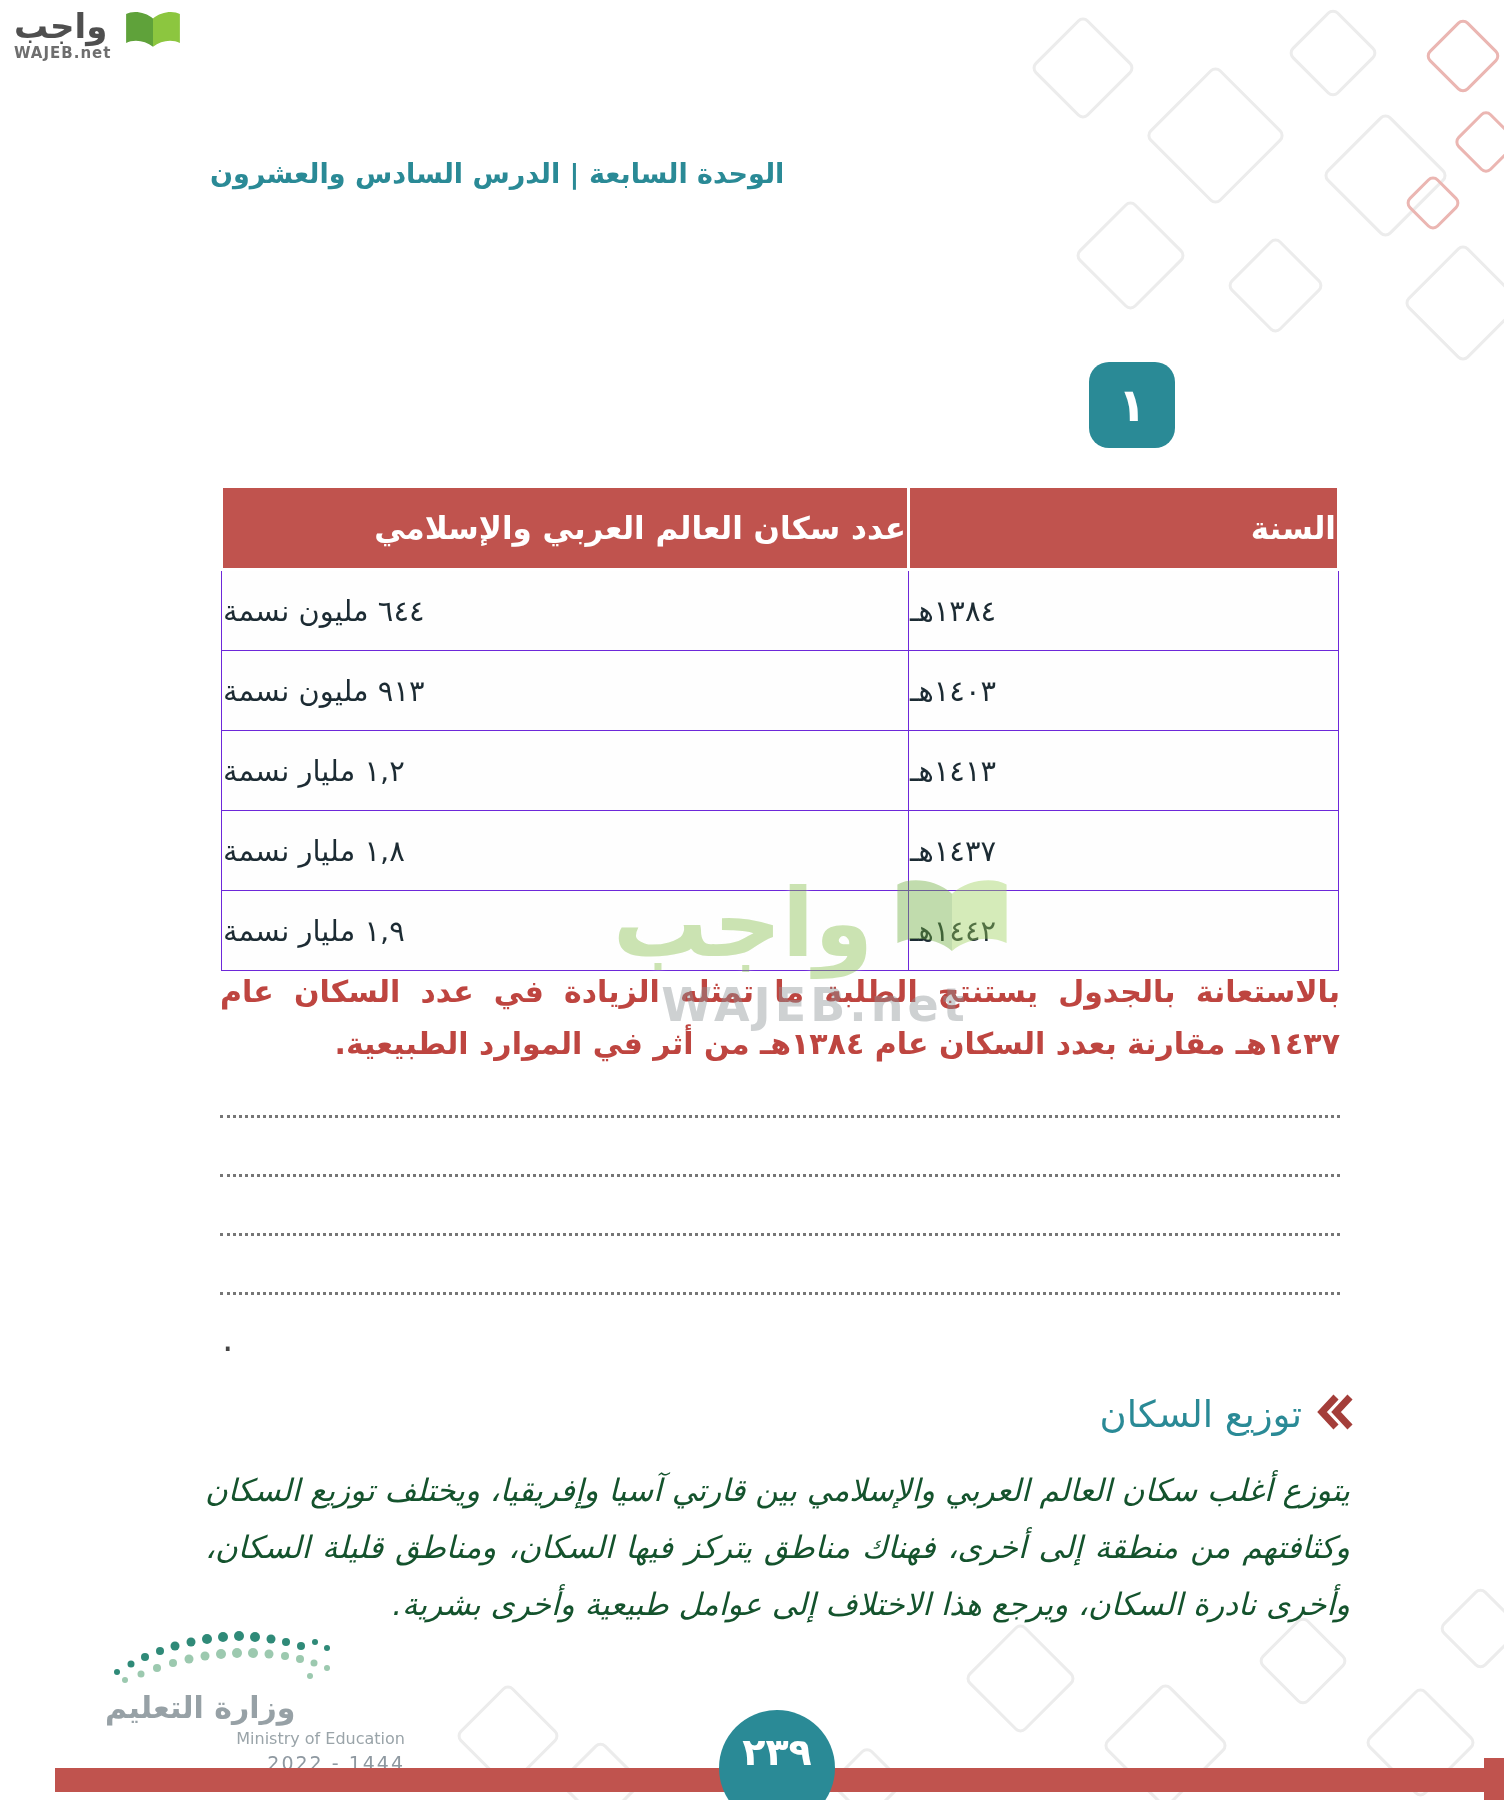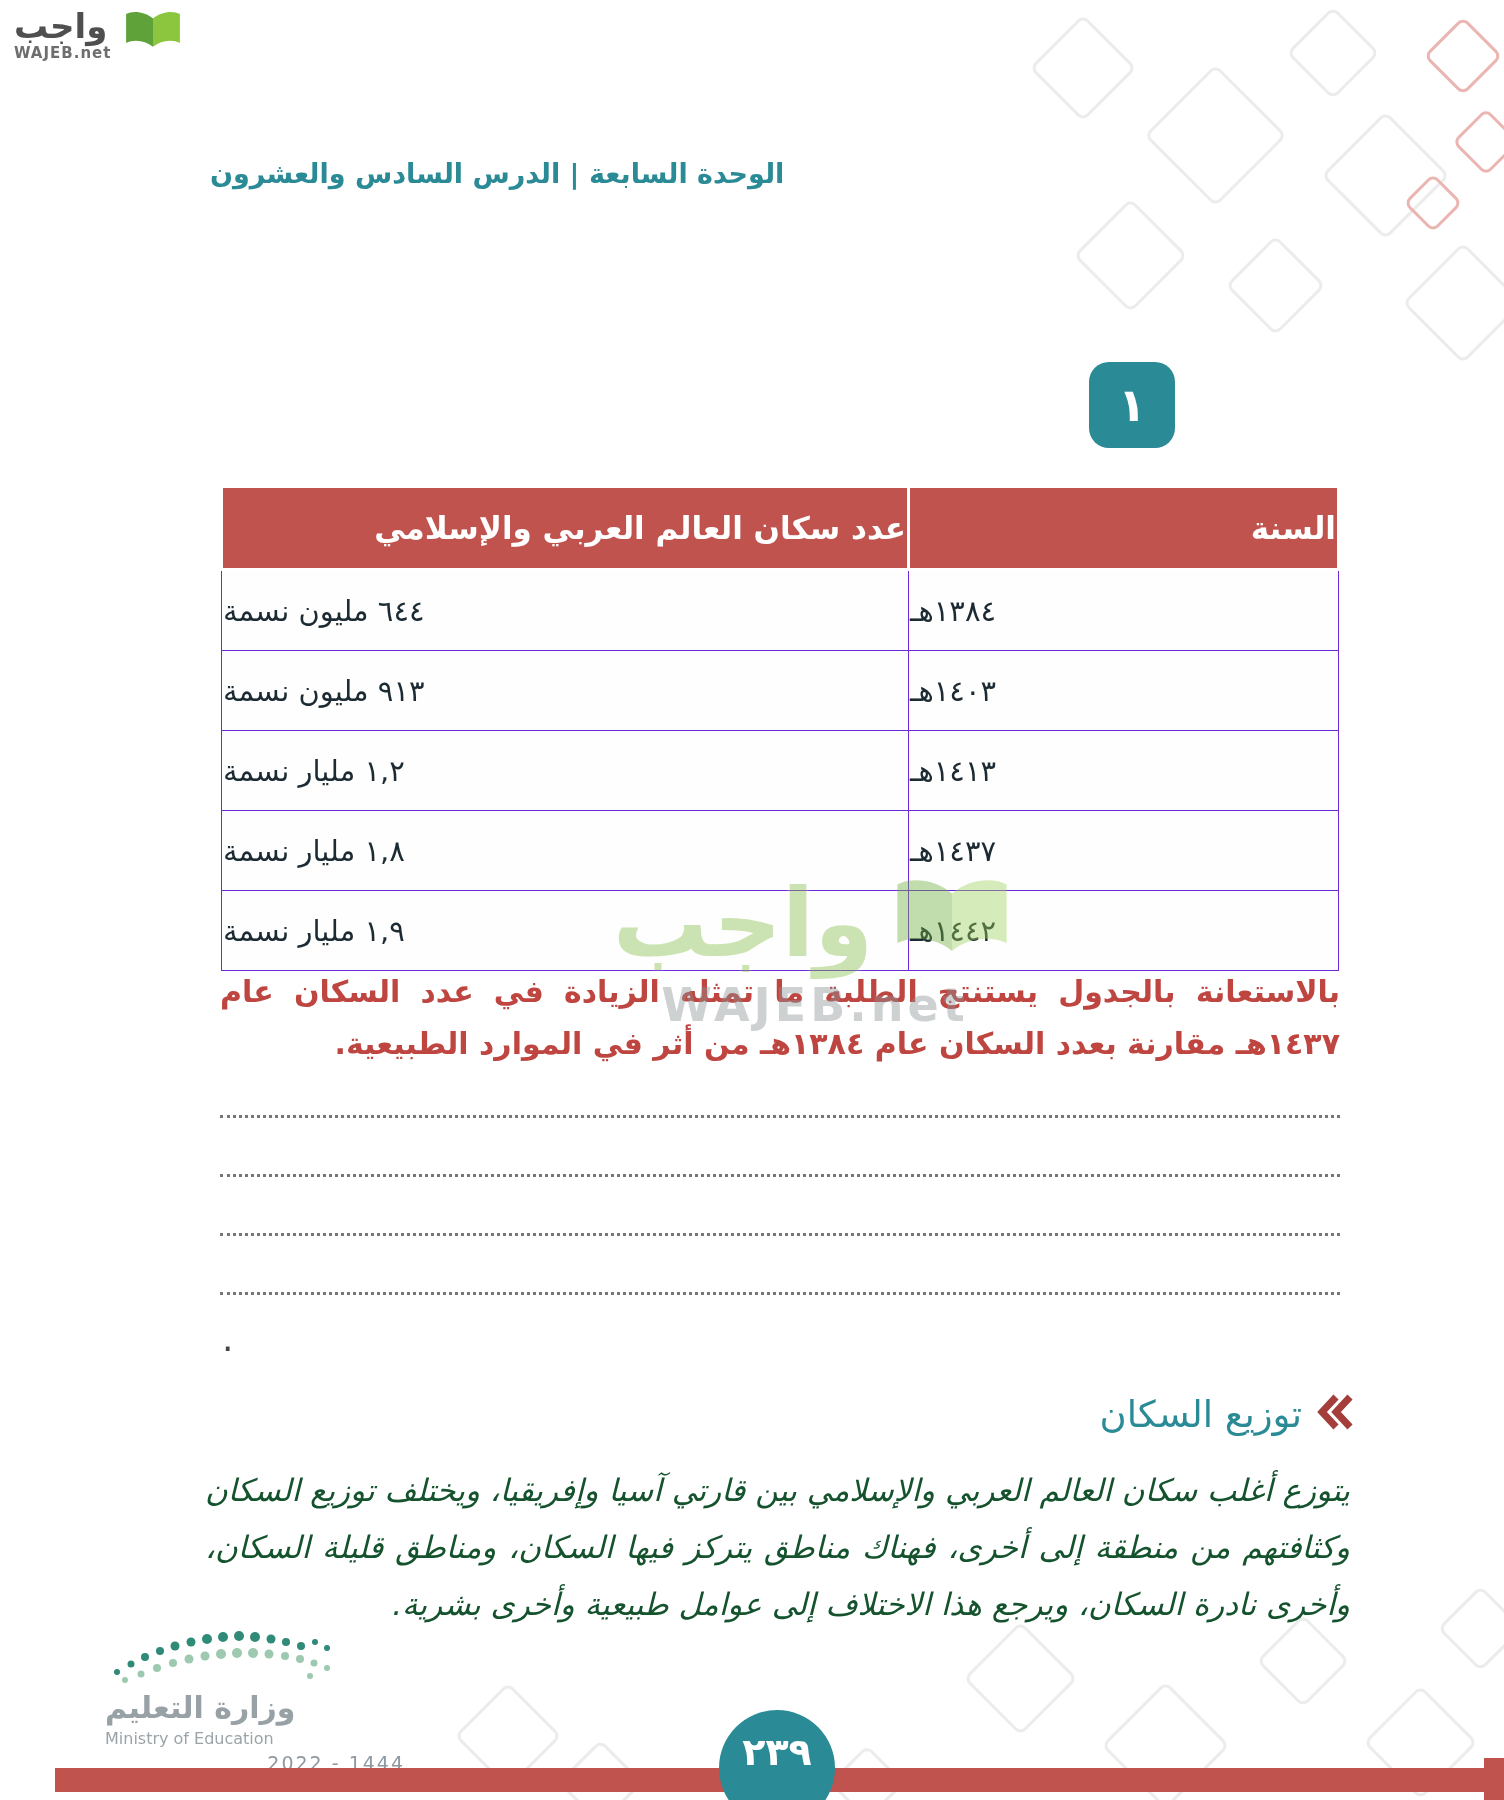--- a/index.html
+++ b/index.html
@@ -51,21 +51,21 @@
   
   .section-heading{position:absolute;top:1392px;right:150px;direction:rtl;
     display:flex;align-items:center;gap:12px;z-index:2;}
   .section-heading .title{color:#2A8A96;font-size:37px;font-weight:normal;}
   
   .body-par{position:absolute;left:205px;top:1462px;width:1145px;direction:rtl;
     text-align:justify;color:#14532d;font-size:31px;line-height:57px;z-index:2;font-style:italic;}
   
   .moe{position:absolute;left:105px;top:1628px;z-index:2;width:300px;}
   .moe .ar{font-size:30px;font-weight:bold;color:#97A1A6;letter-spacing:2px;}
-  .moe .en{font-size:16px;color:#9AA4A9;margin-top:4px;}
+  .moe .en{font-size:16px;color:#9AA4A9;margin-top:4px;text-align:right;}
   .moe .yr{font-size:19px;color:#8E98A0;margin-top:4px;letter-spacing:2px;text-align:right;}
   .footer-bar{position:absolute;left:55px;right:0;top:1768px;height:24px;
     background:#C0534E;z-index:3;}
   .right-strip{position:absolute;right:0;bottom:0;width:20px;height:42px;
     background:#C0534E;z-index:3;}
   .page-circle{position:absolute;left:719px;top:1710px;width:116px;height:116px;
     border-radius:50%;background:#2A8A96;z-index:4;display:flex;
     justify-content:center;align-items:flex-start;}
   .page-circle span{color:#fff;font-size:38px;font-weight:bold;margin-top:20px;}
   

